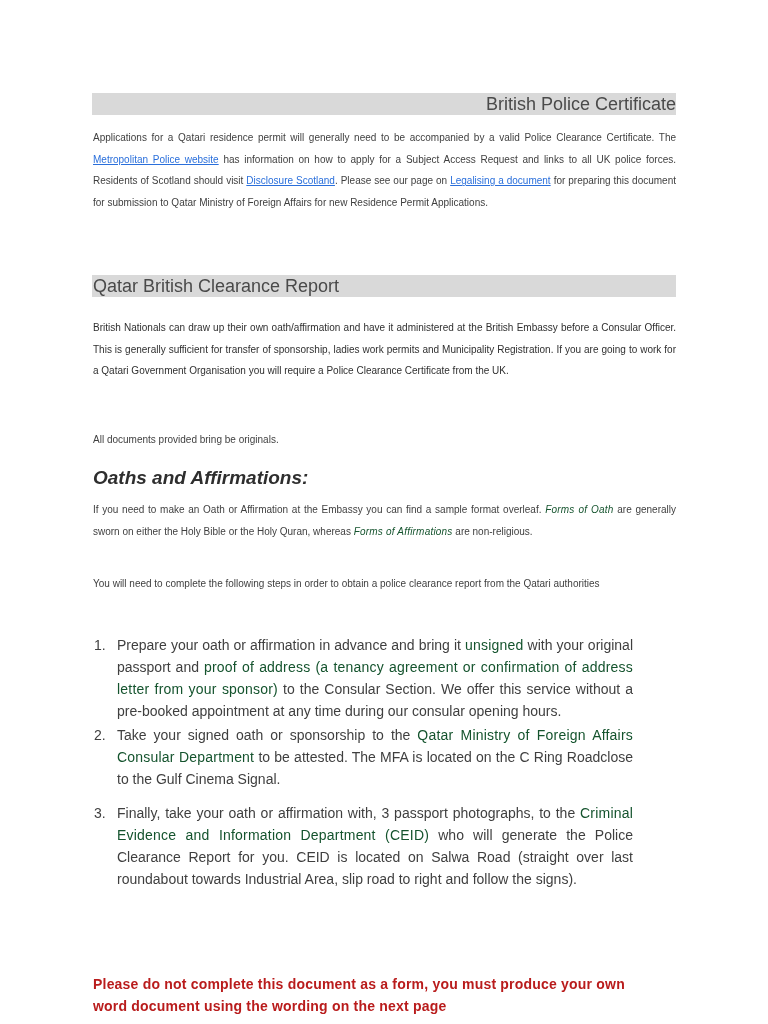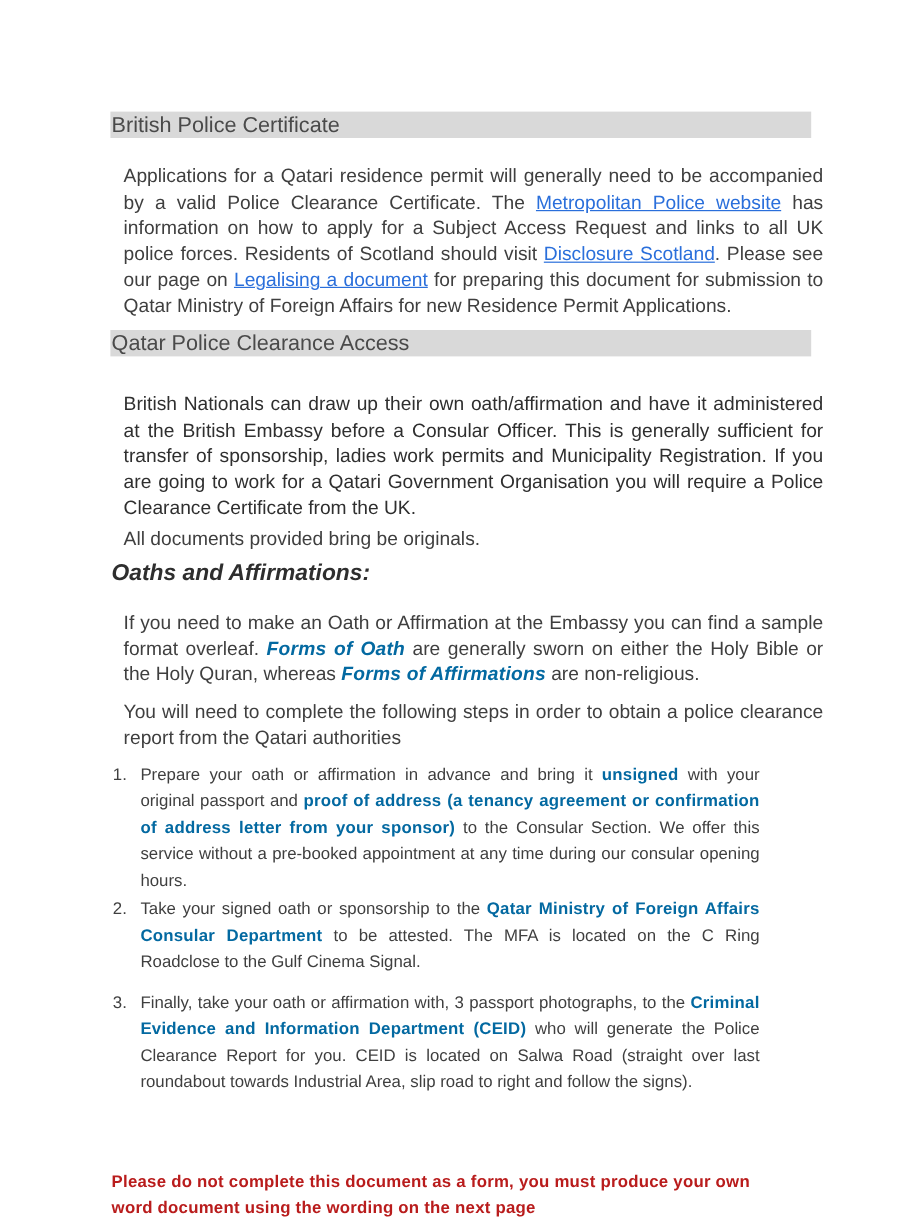--- a/index.html
+++ b/index.html
@@ -1,42 +1,42 @@
 <!DOCTYPE html>
 <html><head>
   <meta charset="utf-8">
   <style>
     html, body { margin: 0; padding: 0; background: #ffffff; }
     body { width: 768px; height: 1024px; overflow: hidden; position: relative;
            font-family: "Liberation Sans", sans-serif; color: #3a3a3a; }
     .page { position: absolute; left: 93px; top: 0; width: 583px; }
     .heading { background: #d9d9d9; color: #4a4a4a; font-size: 18px; line-height: 22px;
                padding: 0 0 0 1px; margin-left: -1px; height: 22px; }
-    .p { font-size: 16px; line-height: 21.6px; text-align: justify; margin: 10px; color: #3f3f3f; }
+    .p { font-size: 10px; line-height: 21.6px; text-align: justify; margin: 0; color: #3f3f3f; }
     a.link { color: #2a6fdb; text-decoration: underline; }
-    b, strong { font-weight: bold; color: #0369a1; letter-spacing: 0.2px; }
+    b, strong { font-weight: normal; color: #14532d; letter-spacing: 0.2px; }
     .sub { font-size: 19px; font-weight: bold; font-style: italic; color: #2e2e2e; }
     ol.steps { list-style: none; margin: 0; padding: 0; }
     ol.steps li { position: relative; padding-left: 23px; font-size: 14px; line-height: 22px;
                   text-align: justify; color: #3f3f3f; width: 516px; }
     ol.steps li .num { position: absolute; left: 0; top: 0; }
     .final { font-size: 14px; line-height: 22px; font-weight: bold; color: #b91c1c; width: 545px; letter-spacing: 0.2px; margin-top: 22px; }
   </style>
 </head>
 <body>
 
 <div class="page">
 
-  <div class="heading" style="position:absolute; top:93px; left:0; width:583px;">British Police Certificate</div>
+  <div class="heading" style="position:absolute; top:93px; left:0; width:583px;text-align:right;">British Police Certificate</div>
 
   <p class="p" style="position:absolute; top:127px; left:0; width:583px;">
     <span>Applications for a Qatari residence permit will generally need to be accompanied by a valid Police Clearance Certificate. The </span><a class="link" href="#">Metropolitan Police website</a><span> has information on how to apply for a Subject Access Request and links to all UK police forces. Residents of Scotland should visit </span><a class="link" href="#">Disclosure Scotland</a><span>. Please see our page on </span><a class="link" href="#">Legalising a document</a><span> for preparing this document for submission to Qatar Ministry of Foreign Affairs for new Residence Permit Applications.</span>
   </p>
 
-  <div class="heading" style="position:absolute; top:275px; left:0; width:583px;">Qatar Police Clearance Access</div>
+  <div class="heading" style="position:absolute; top:275px; left:0; width:583px;">Qatar British Clearance Report</div>
 
   <p class="p" style="position:absolute; top:317px; left:0; width:583px; color:#2f2f2f;">British Nationals can draw up their own oath/affirmation and have it administered at the British Embassy before a Consular Officer.  This is generally sufficient for transfer of sponsorship, ladies work permits and Municipality Registration. If you are going to work for a Qatari Government Organisation you will require a Police Clearance Certificate from the UK.</p>
 
   <p class="p" style="position:absolute; top:429px; left:0; width:583px;">All documents provided bring be originals.</p>
 
   <div class="sub" style="position:absolute; top:467px; left:0;">Oaths and Affirmations:</div>
 
   <p class="p" style="position:absolute; top:499px; left:0; width:583px;">
     <span>If you need to make an Oath or Affirmation at the Embassy you can find a sample format overleaf.  </span><b style="font-style:italic;">Forms of Oath</b><span> are generally sworn on either the Holy Bible or the Holy Quran, whereas </span><b style="font-style:italic;">Forms of Affirmations</b><span> are non-religious.</span>
   </p>

